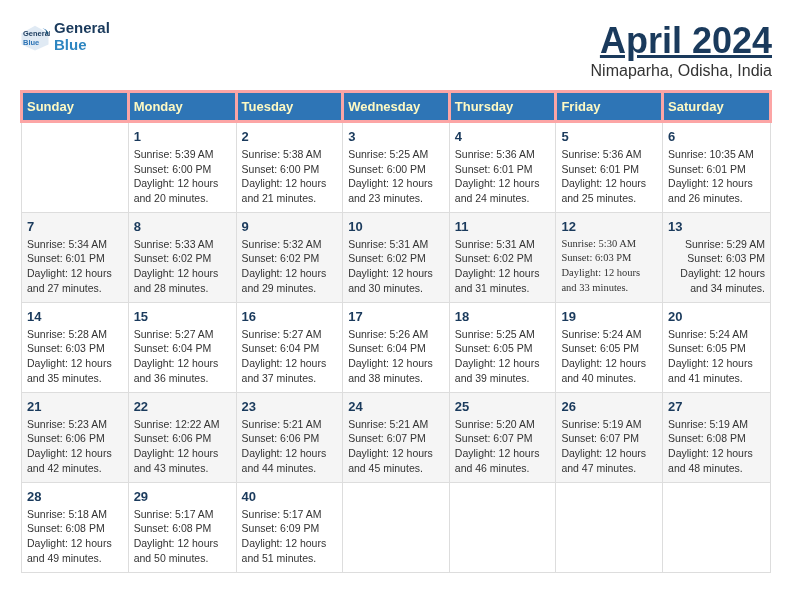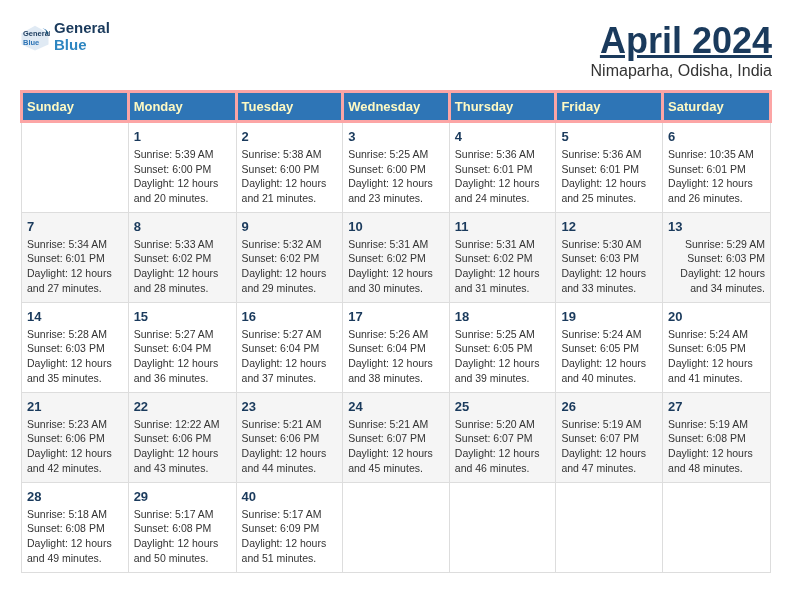--- a/index.html
+++ b/index.html
@@ -198,21 +198,21 @@
         </td>
         <td>
           <span class="day-num">11</span>
           <div class="cell-content" style="white-space: pre-line;">Sunrise: 5:31 AM
 Sunset: 6:02 PM
 Daylight: 12 hours
 and 31 minutes.</div>
         </td>
         <td>
           <span class="day-num">12</span>
-          <div class="cell-content" style="white-space: pre-line;">Sunrise: 5:30 AM
+          <div class="cell-content" style="white-space: pre-line; font-family: Liberation Serif, serif;">Sunrise: 5:30 AM
 Sunset: 6:03 PM
 Daylight: 12 hours
 and 33 minutes.</div>
         </td>
         <td>
           <span class="day-num">13</span>
           <div class="cell-content" style="white-space: pre-line; text-align: right;">Sunrise: 5:29 AM
 Sunset: 6:03 PM
 Daylight: 12 hours
 and 34 minutes.</div>

